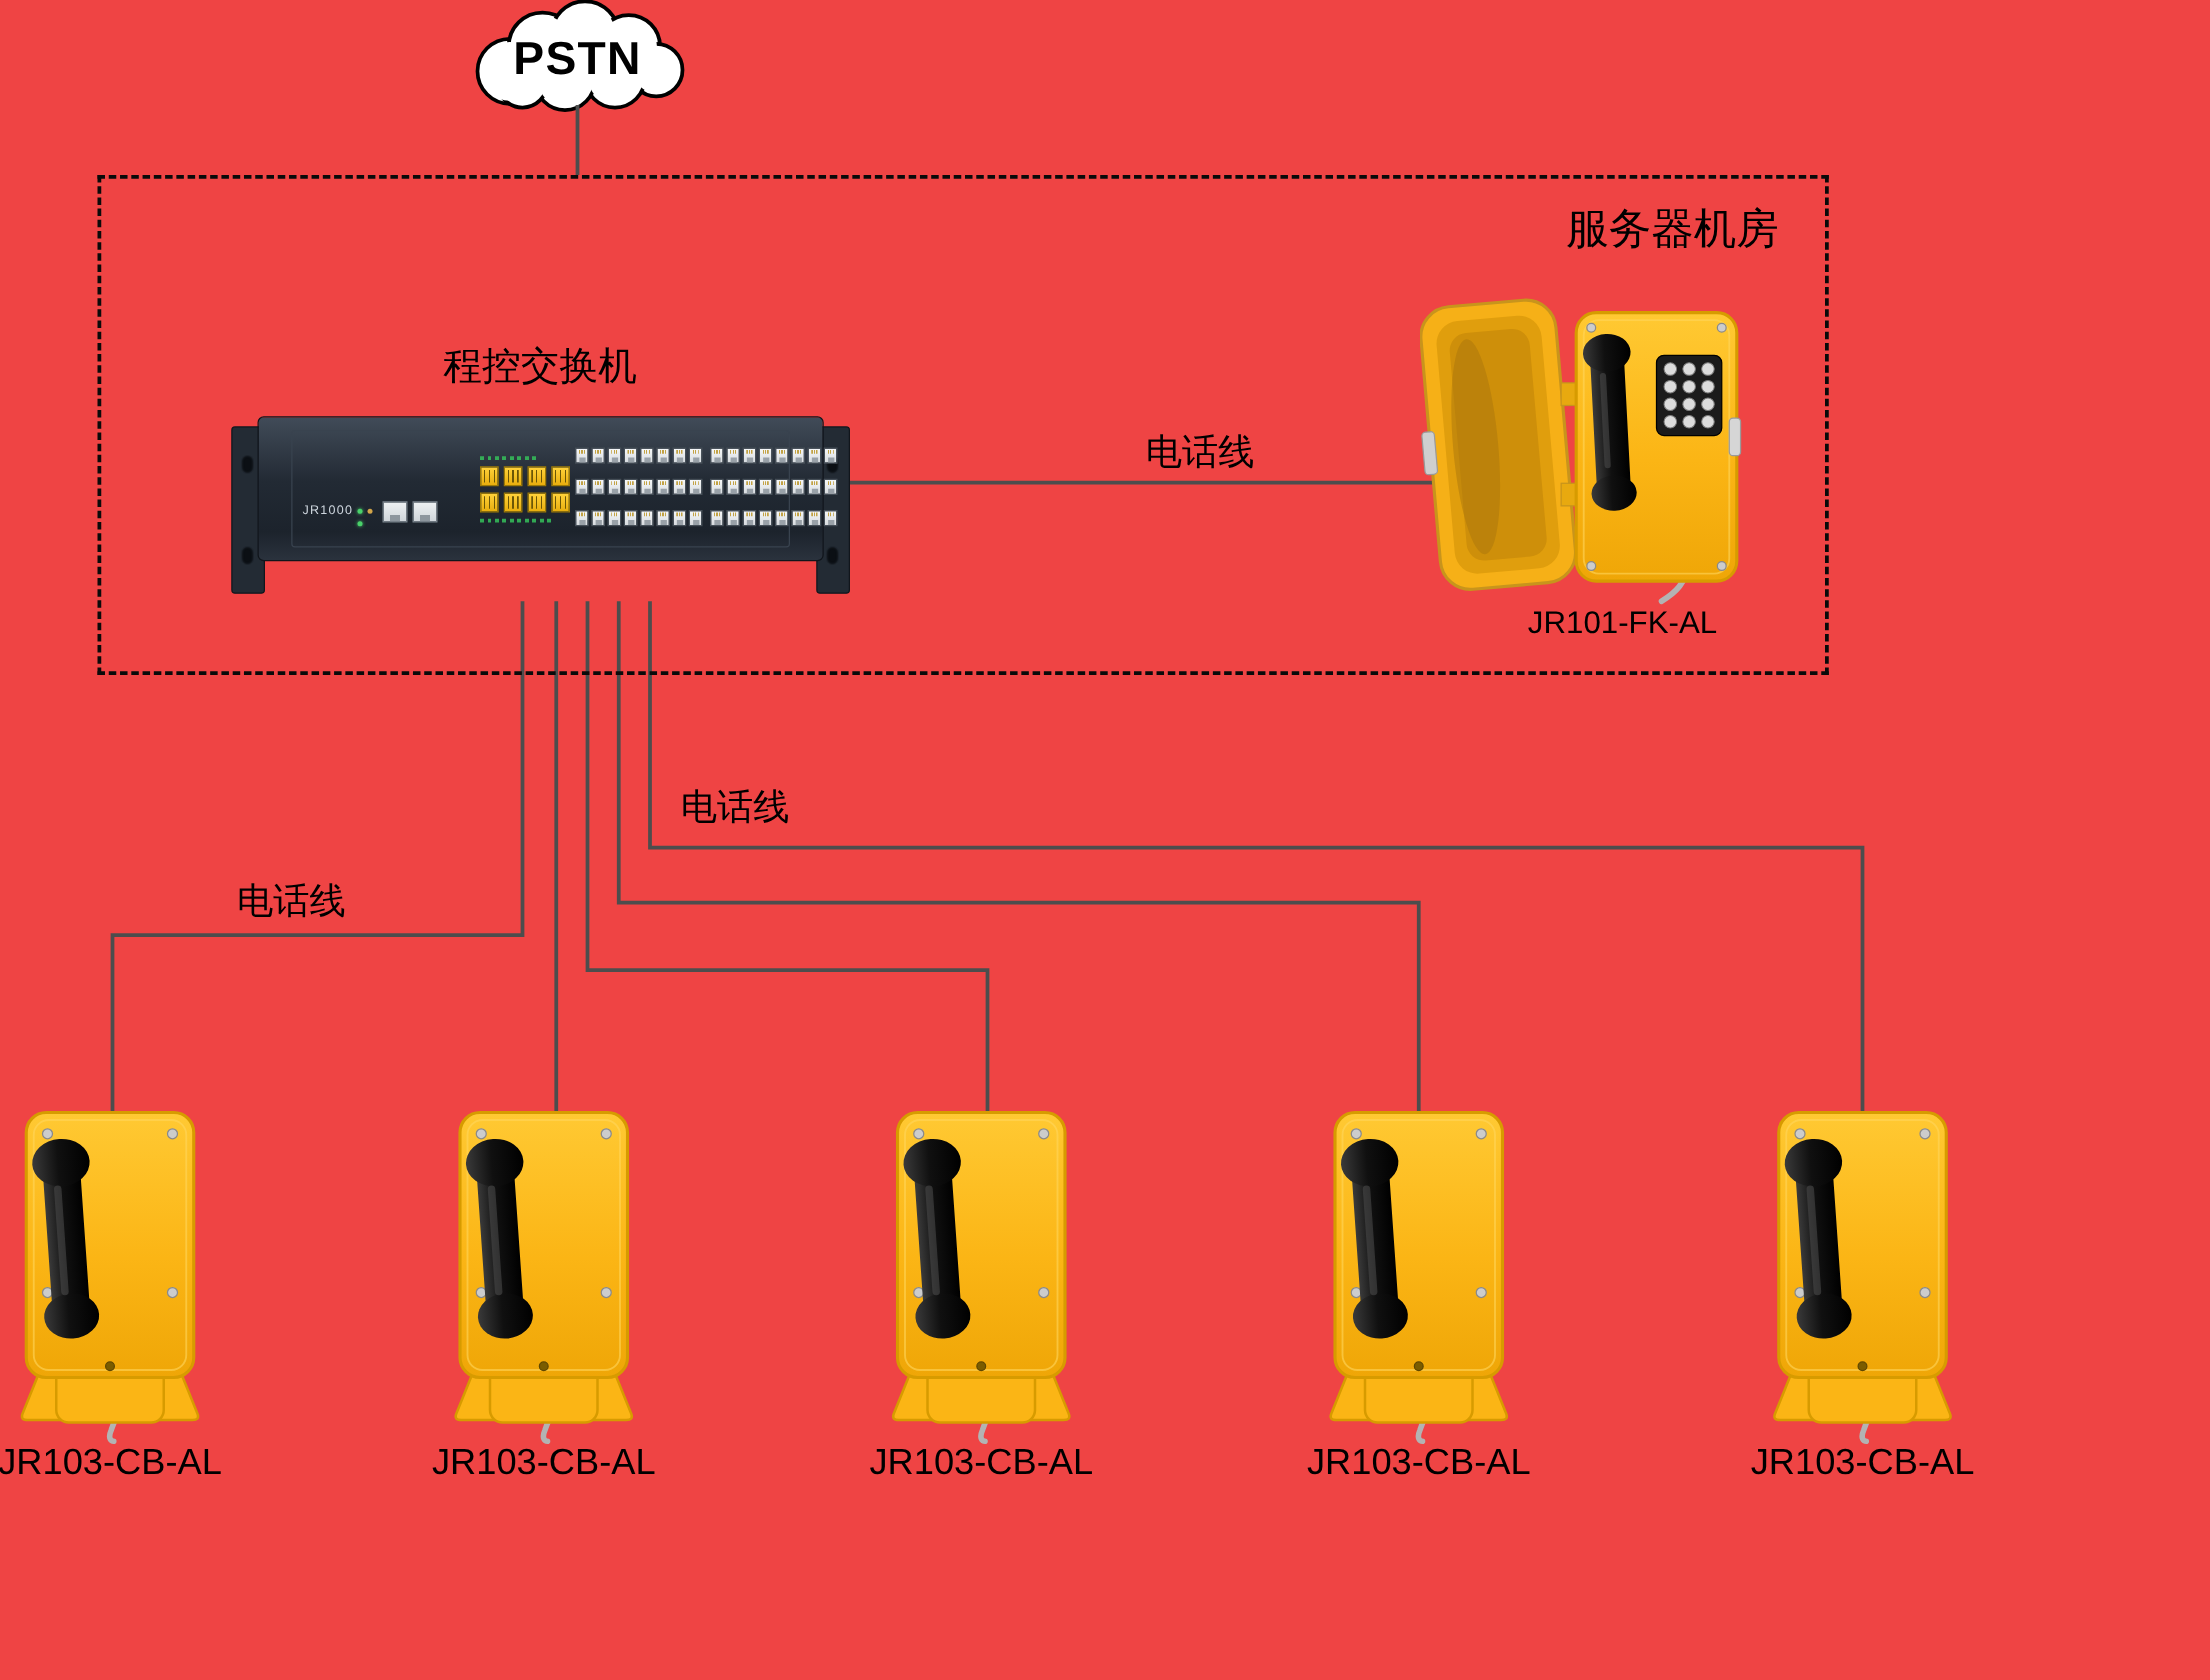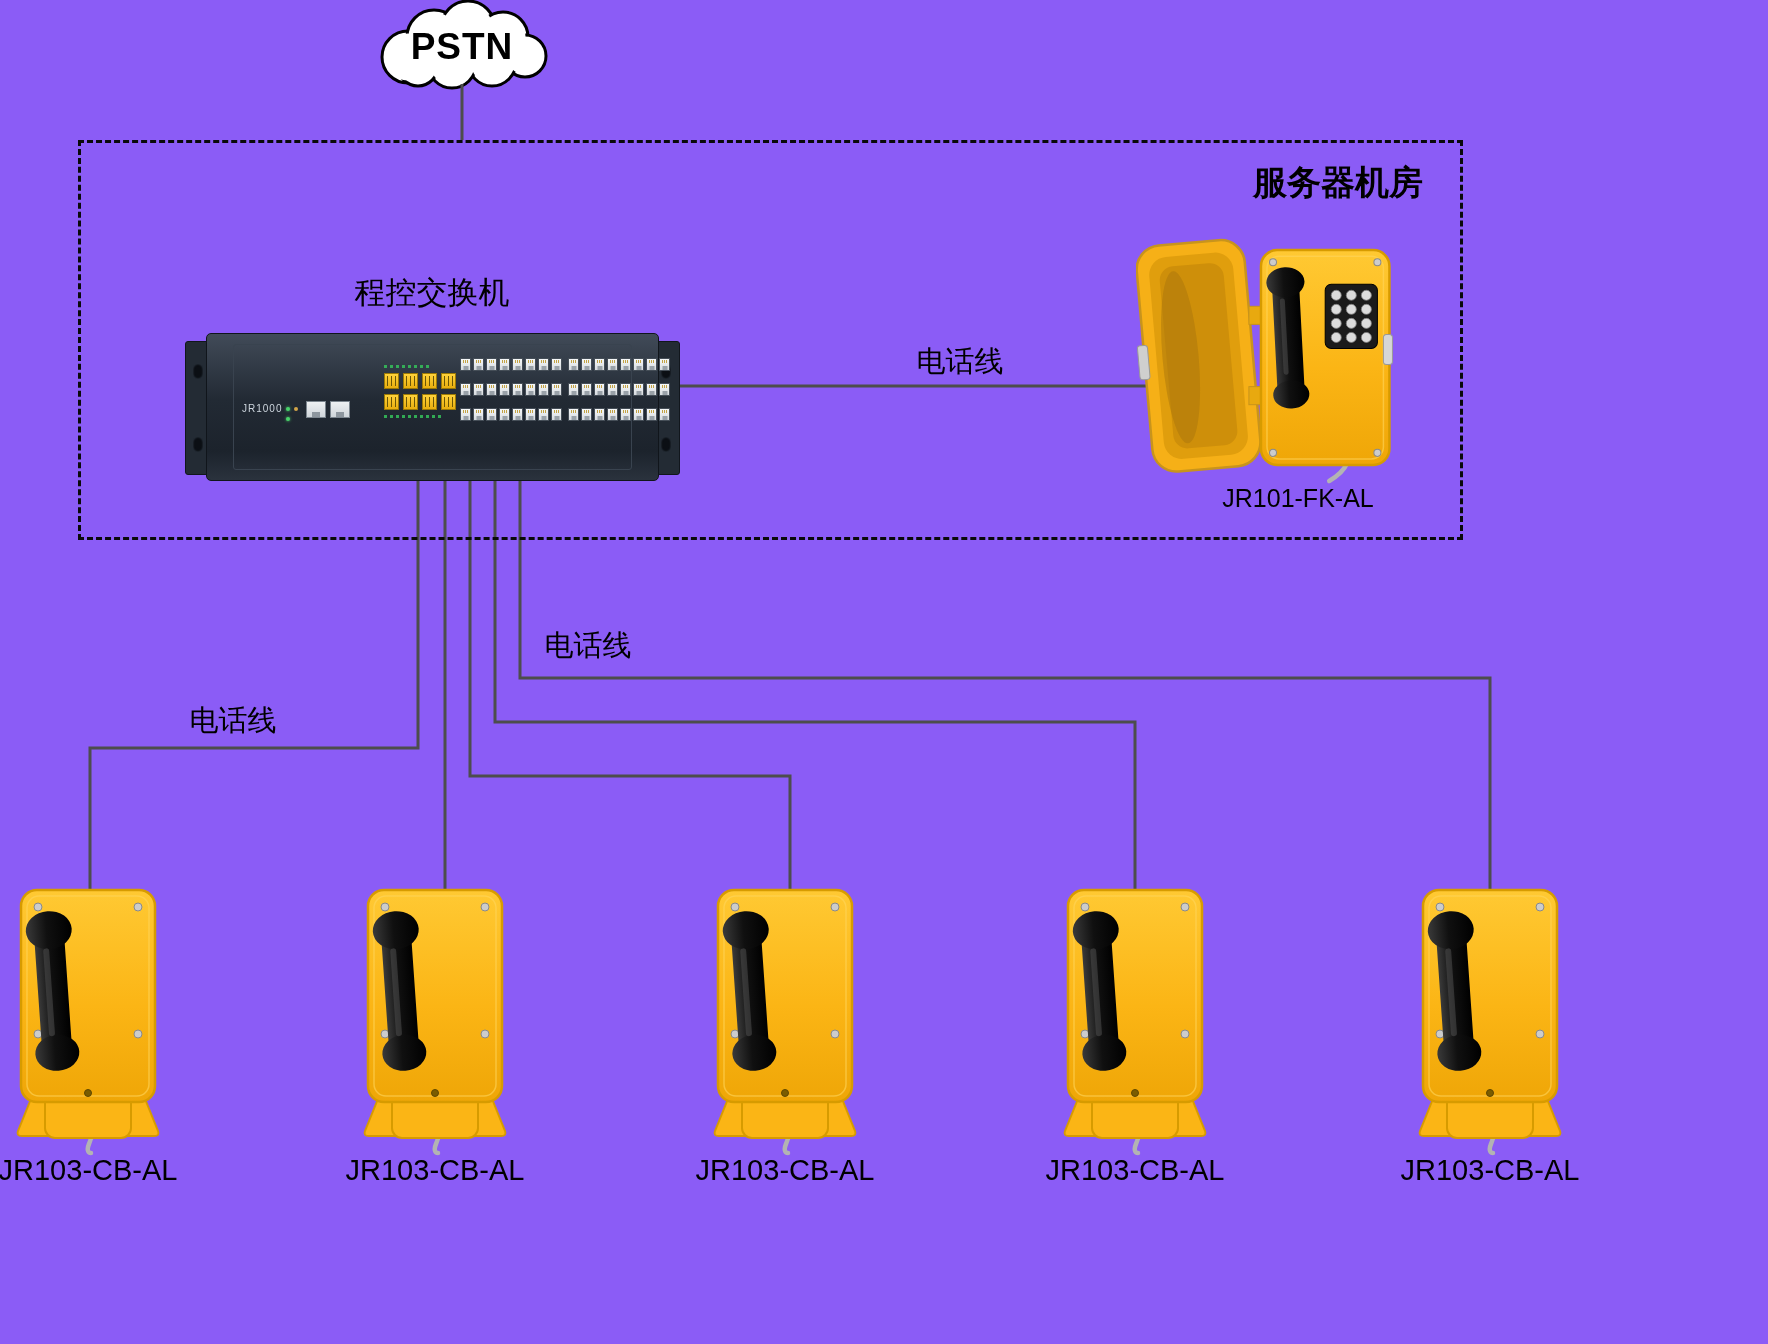--- a/index.html
+++ b/index.html
@@ -1,39 +1,39 @@
 <!DOCTYPE html>
 <html><head>
 <meta charset="utf-8">
 <style>
   html,body{margin:0;padding:0;background:#ffffff;}
   #stage{
     position:relative;width:1768px;height:1344px;overflow:hidden;
-    background:#8b5cf6;font-family:"Liberation Sans",sans-serif;color:#000;
+    background:#ef4444;font-family:"Liberation Sans",sans-serif;color:#000;
   }
   .abs{position:absolute;}
   .lbl{position:absolute;text-align:center;white-space:nowrap;}
   .lbl-pstn{left:382px;top:26px;width:160px;font-size:37px;font-weight:bold;letter-spacing:1px;}
-  .lbl-room{left:1233px;top:160px;width:210px;font-size:34px;font-weight:bold;}
+  .lbl-room{left:1233px;top:160px;width:210px;font-size:34px;font-weight:normal;}
   .lbl-switch{left:332px;top:272px;width:200px;font-size:31px;}
   .lbl-line{font-size:29px;}
   .lbl-line-a{left:880px;top:342px;width:160px;}
   .lbl-line-b{left:508px;top:626px;width:160px;}
   .lbl-line-c{left:153px;top:701px;width:160px;}
   .lbl-jr101{left:1188px;top:484px;width:220px;font-size:25px;}
   .plabel{position:absolute;top:1154px;width:200px;text-align:center;font-size:29px;white-space:nowrap;}
 
   
   .roombox{left:78px;top:140px;width:1385px;height:400px;border:3px dashed #0a0a0a;box-sizing:border-box;}
 
   
   #wires{position:absolute;left:0;top:0;}
 
   
-  .pbx{left:185px;top:333px;width:495px;height:148px;}
+  .pbx{left:185px;top:333px;width:495px;height:116px;}
   .pbx-ear{position:absolute;top:8px;width:25px;height:132px;background:#232b34;border:1px solid #11161c;border-radius:3px;}
   .pbx-ear.left{left:0;}
   .pbx-ear.right{right:0;}
   .pbx-ear::before,.pbx-ear::after{content:"";position:absolute;left:7px;width:10px;height:15px;border-radius:6px;background:#0b0f14;box-shadow:inset 0 0 2px #3a4653;}
   .pbx-ear::before{top:22px;}
   .pbx-ear::after{bottom:22px;}
   .pbx-body{position:absolute;left:21px;right:21px;top:0;bottom:0;background:linear-gradient(#414b58,#222a34 45%,#1c232c 80%,#2a323d);border:1px solid #10151b;border-radius:5px;}
   .pbx-face{position:absolute;left:26px;top:10px;right:26px;bottom:10px;border:1px solid #39434f;border-radius:3px;}
   .pbx-model{position:absolute;left:8px;top:58px;font-size:10px;color:#cdd5dd;letter-spacing:1px;font-family:"Liberation Sans",sans-serif;}
   .led{position:absolute;width:4px;height:4px;border-radius:50%;}

